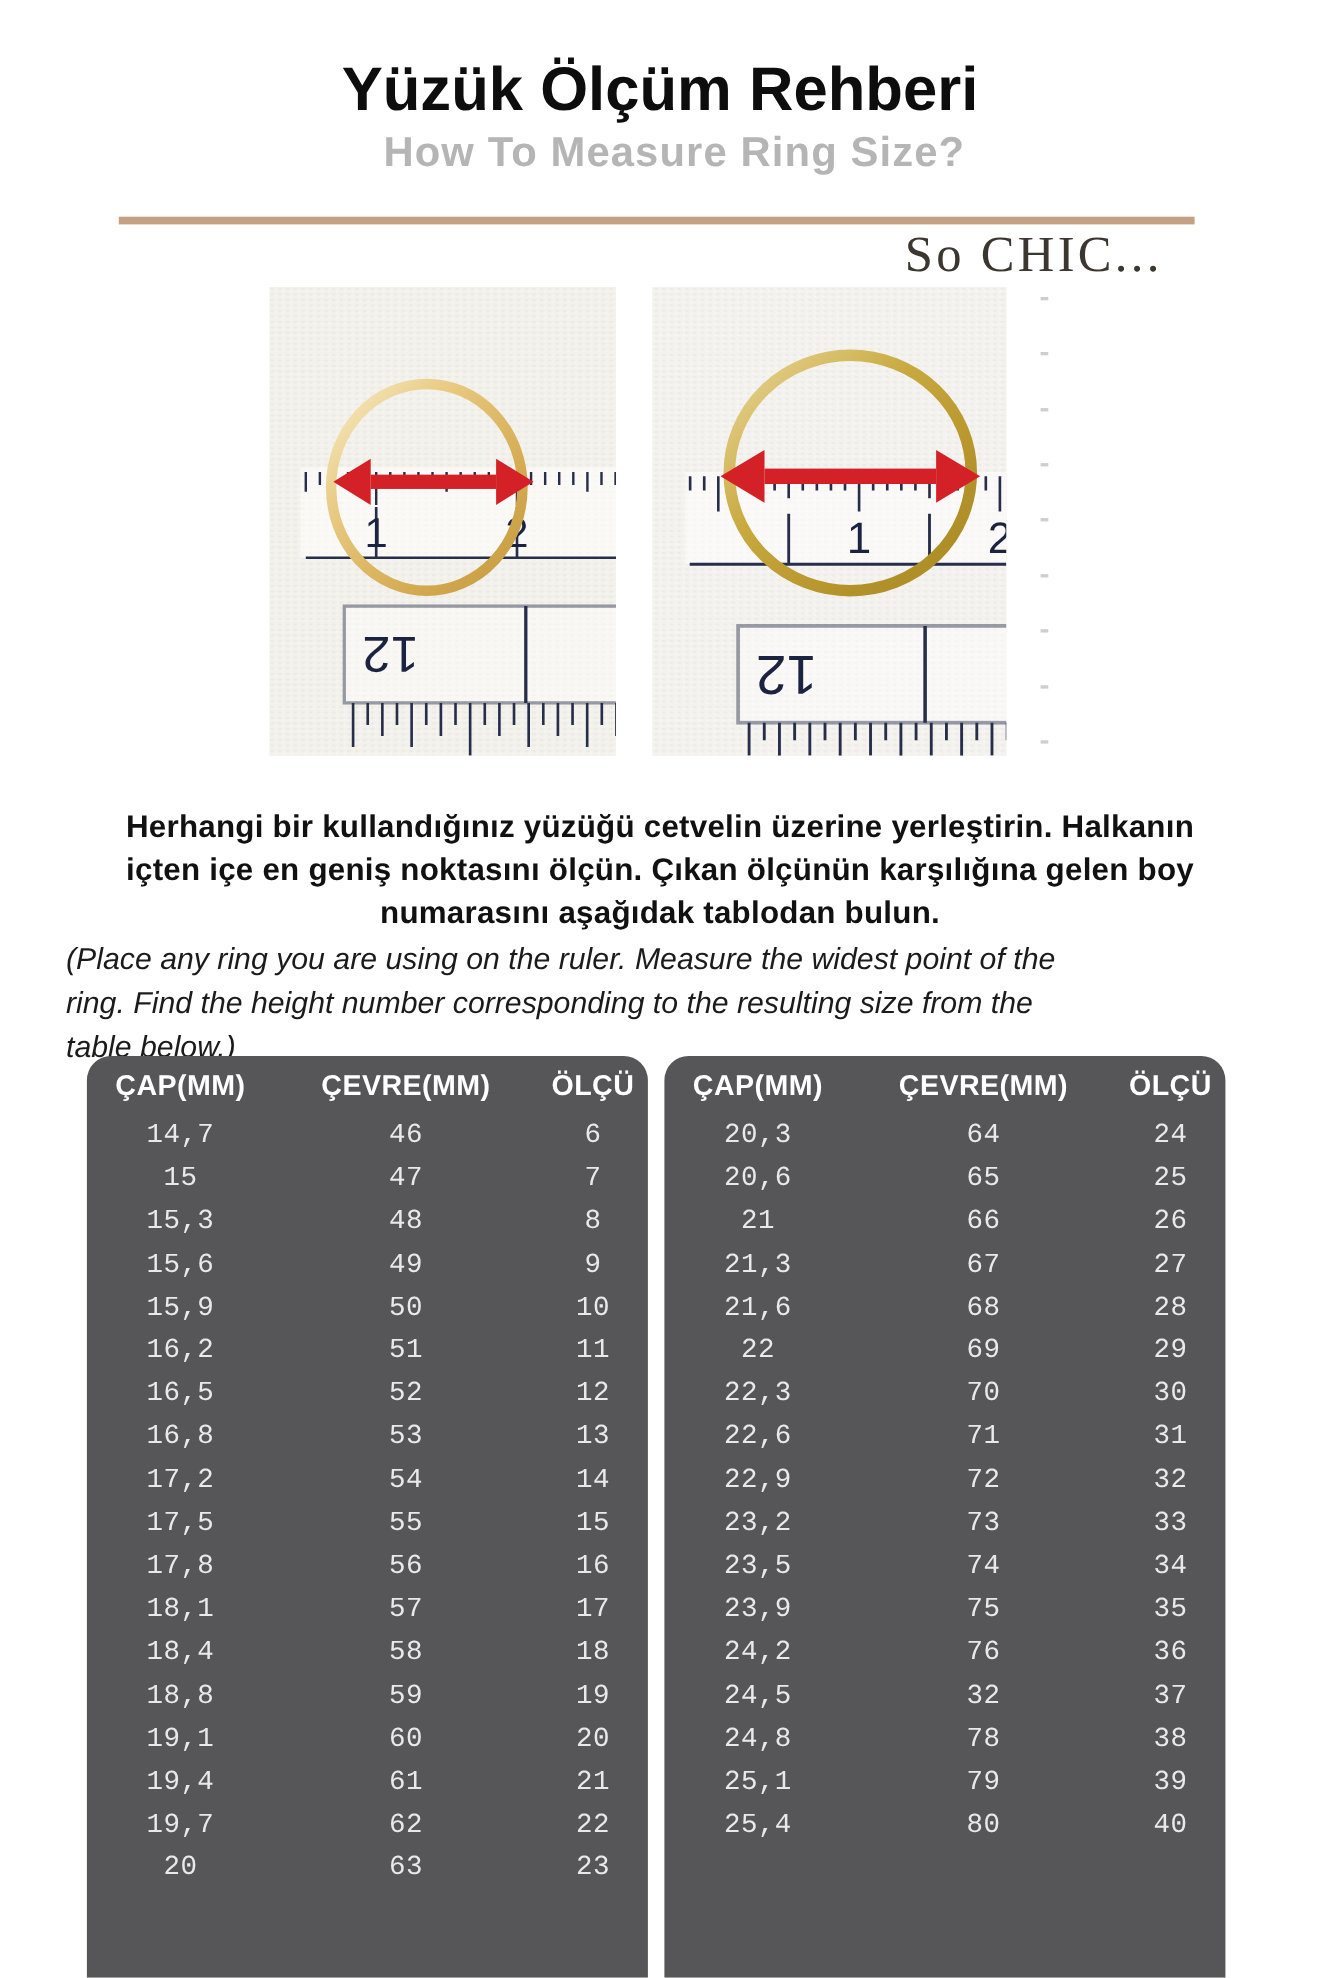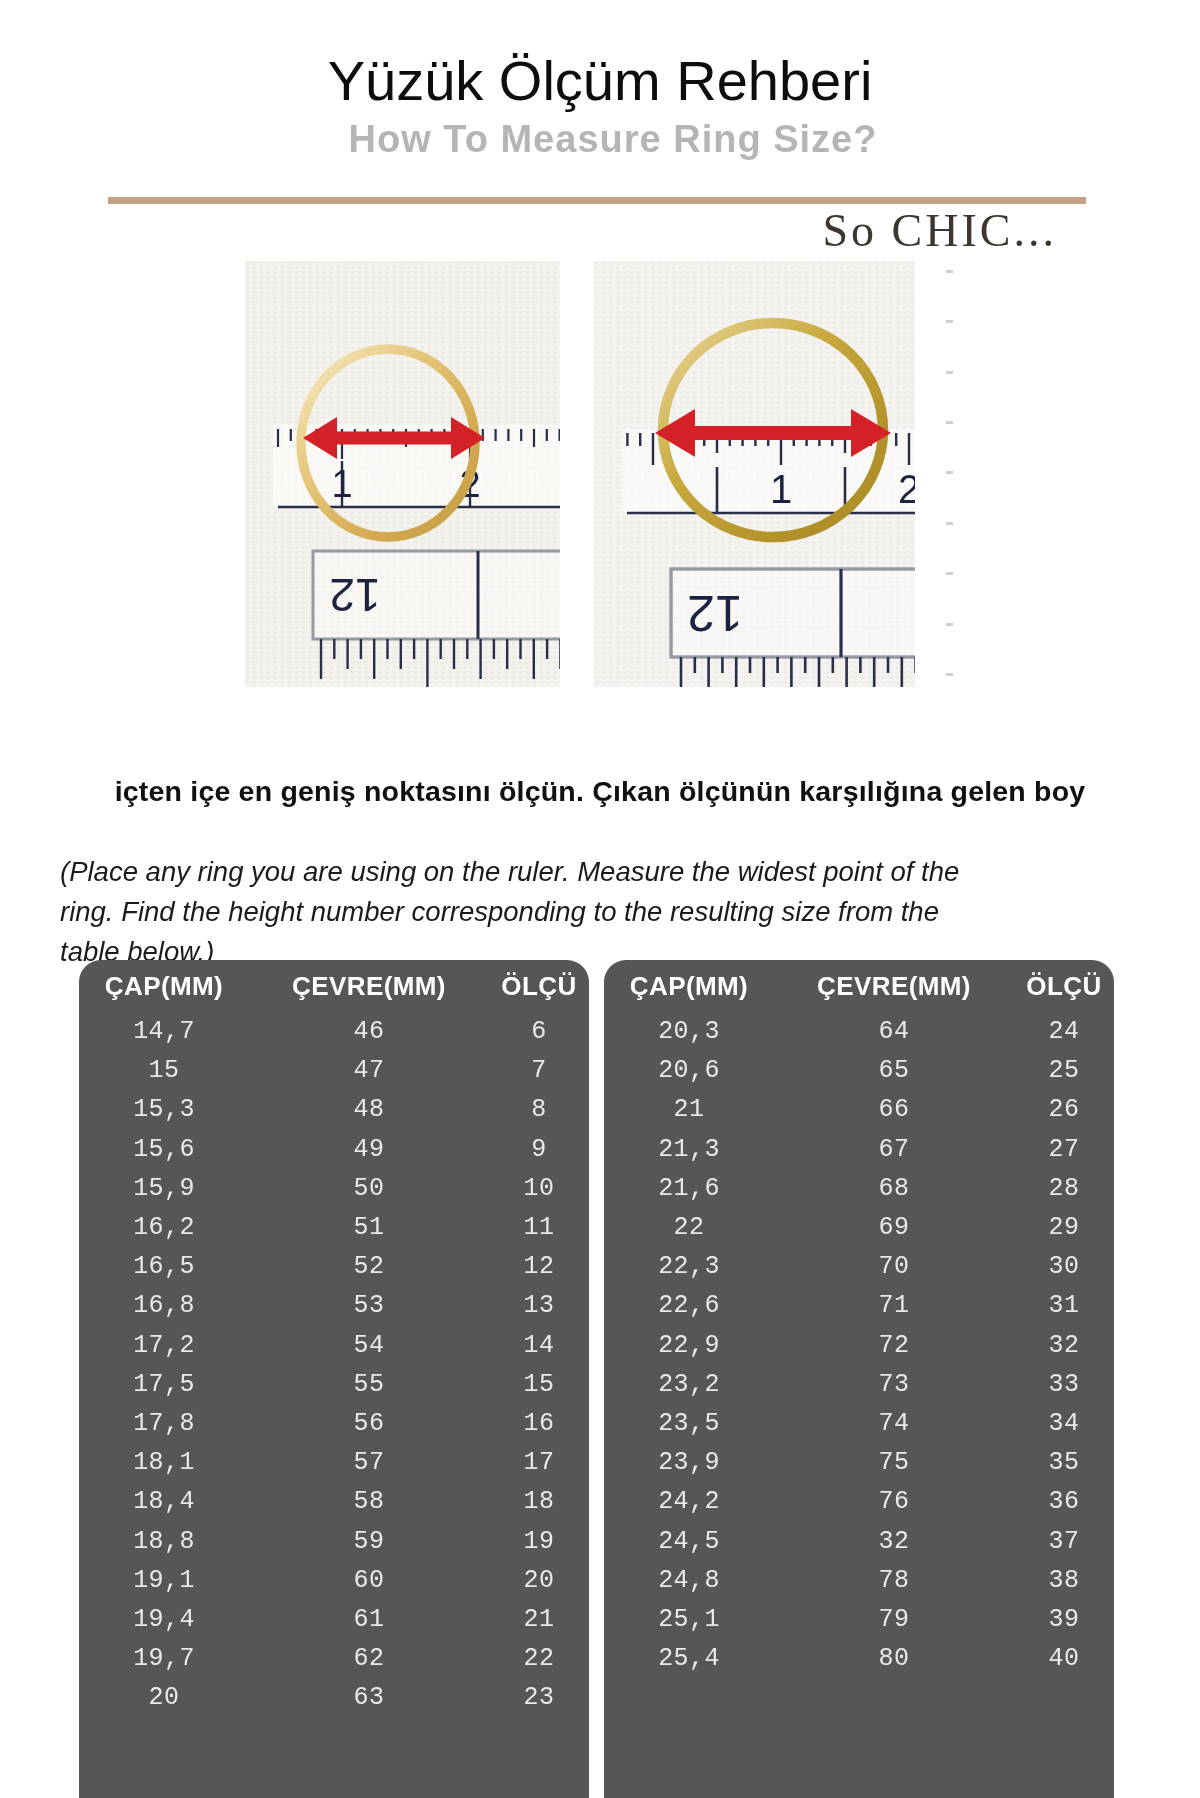--- a/index.html
+++ b/index.html
@@ -2,21 +2,21 @@
 <html><head>
 <meta charset="utf-8">
 <style>
   html,body{margin:0;padding:0;background:#ffffff;}
   .page{
     position:relative;width:1200px;height:1798px;margin:0 auto;background:#ffffff;
     font-family:"Liberation Sans","DejaVu Sans",sans-serif;overflow:hidden;
   }
   .page-title{
     position:absolute;top:52px;left:0;width:1200px;text-align:center;
-    font-size:56px;line-height:1.05;font-weight:400;color:#0d0d0d;letter-spacing:0px;margin:0;
+    font-size:56px;line-height:1.05;font-weight:700;color:#0d0d0d;letter-spacing:0px;margin:0;
   }
   .page-subtitle{
     position:absolute;top:118px;left:0;width:1200px;text-align:center;
     font-size:38px;font-weight:700;color:#b5b5b5;letter-spacing:1px;margin:0;padding-left:13px;
   }
   .divider{
     position:absolute;left:108px;top:197px;width:978px;height:7px;background:#c3a183;
   }
   .brand{
     position:absolute;top:204px;right:143px;width:420px;text-align:right;
@@ -151,22 +151,23 @@
       <span style="top:105px"></span>
     <span style="top:155px"></span>
       <span style="top:205px"></span>
       <span style="top:256px"></span>
     <span style="top:306px"></span>
       <span style="top:357px"></span>
       <span style="top:407px"></span>
   </div>
 
   <p class="instr-tr">
-    <br>
+    <span>Herhangi bir kullandığınız yüzüğü cetvelin üzerine yerleştirin. Halkanın</span><br>
     <span>içten içe en geniş noktasını ölçün. Çıkan ölçünün karşılığına gelen boy</span><br>
+    <span>numarasını aşağıdak tablodan bulun.</span>
   </p>
   <p class="instr-en">
     <span>(Place any ring you are using on the ruler. Measure the widest point of the</span><br>
     <span>ring. Find the height number corresponding to the resulting size from the</span><br>
     <span>table below.)</span>
   </p>
 
   <div class="size-table left">
     <div class="t-head">
       <span>ÇAP(MM)</span>

